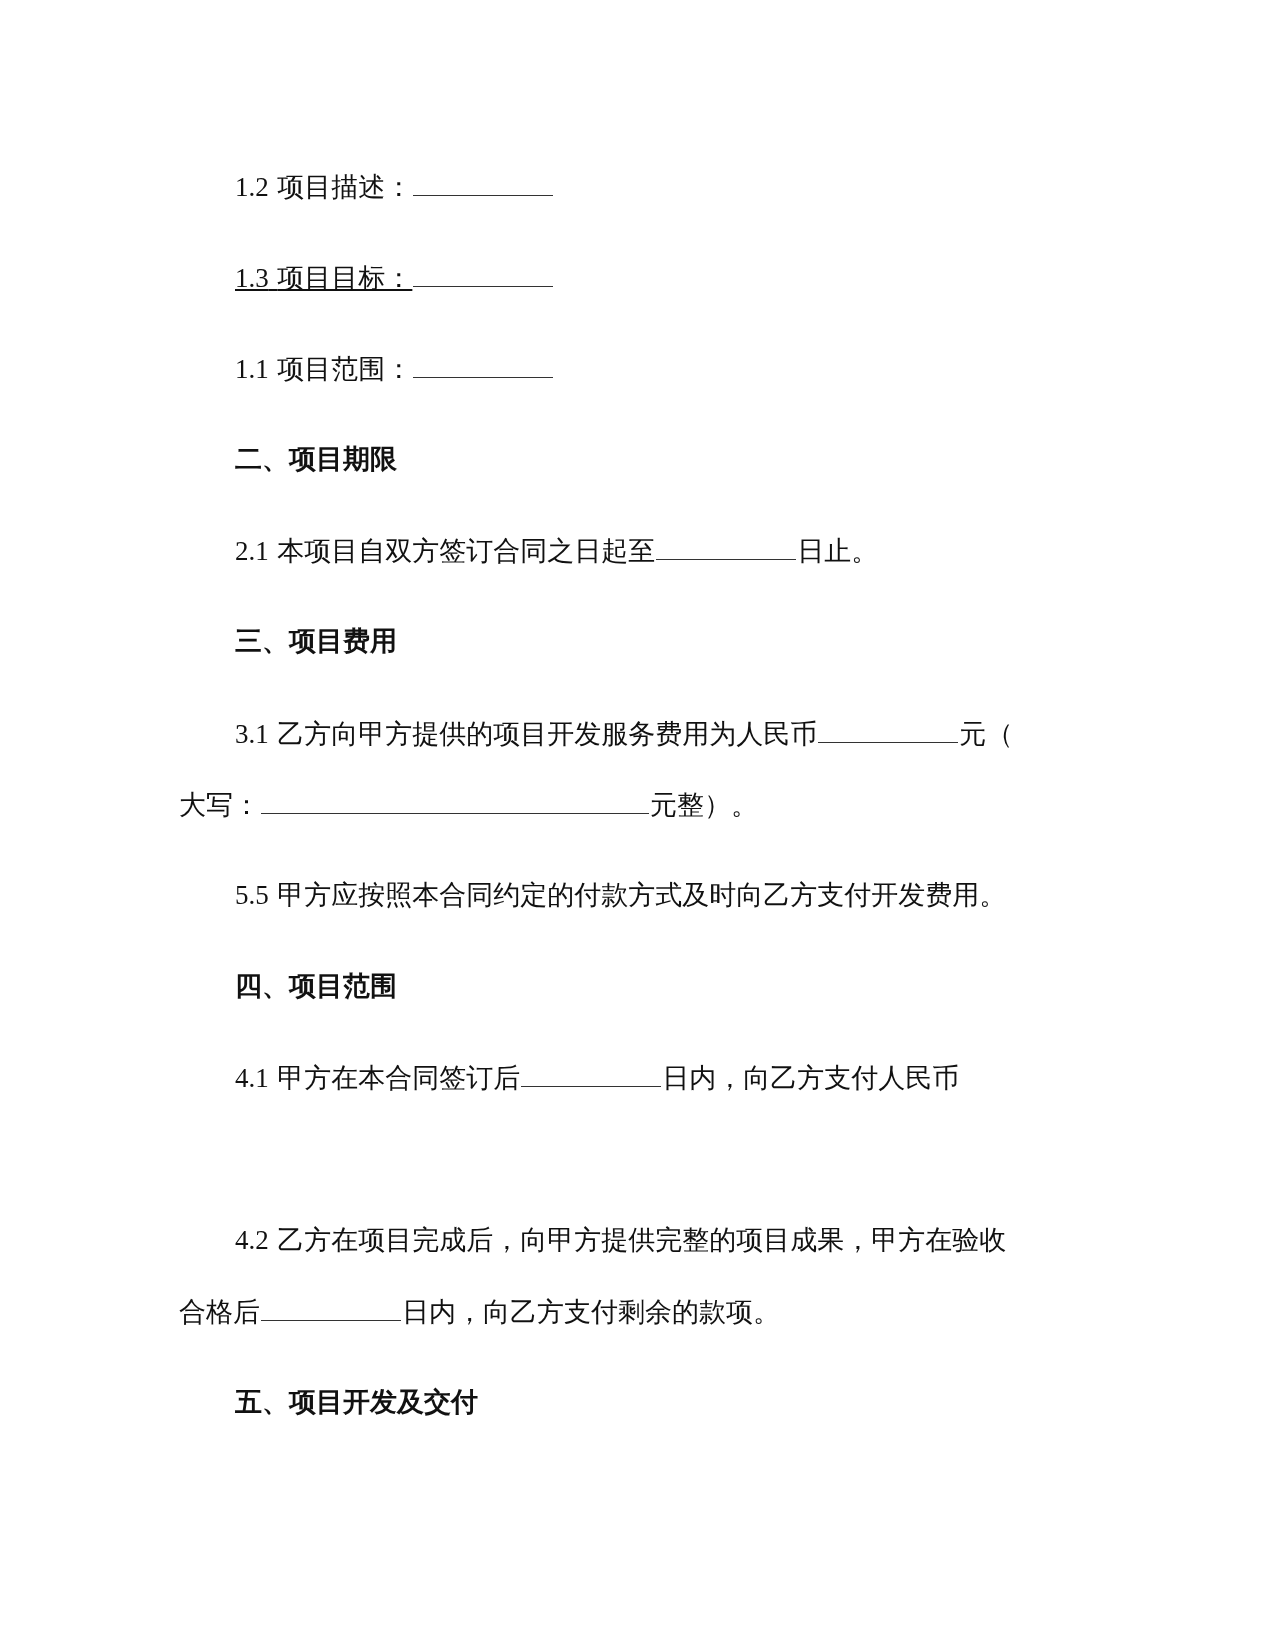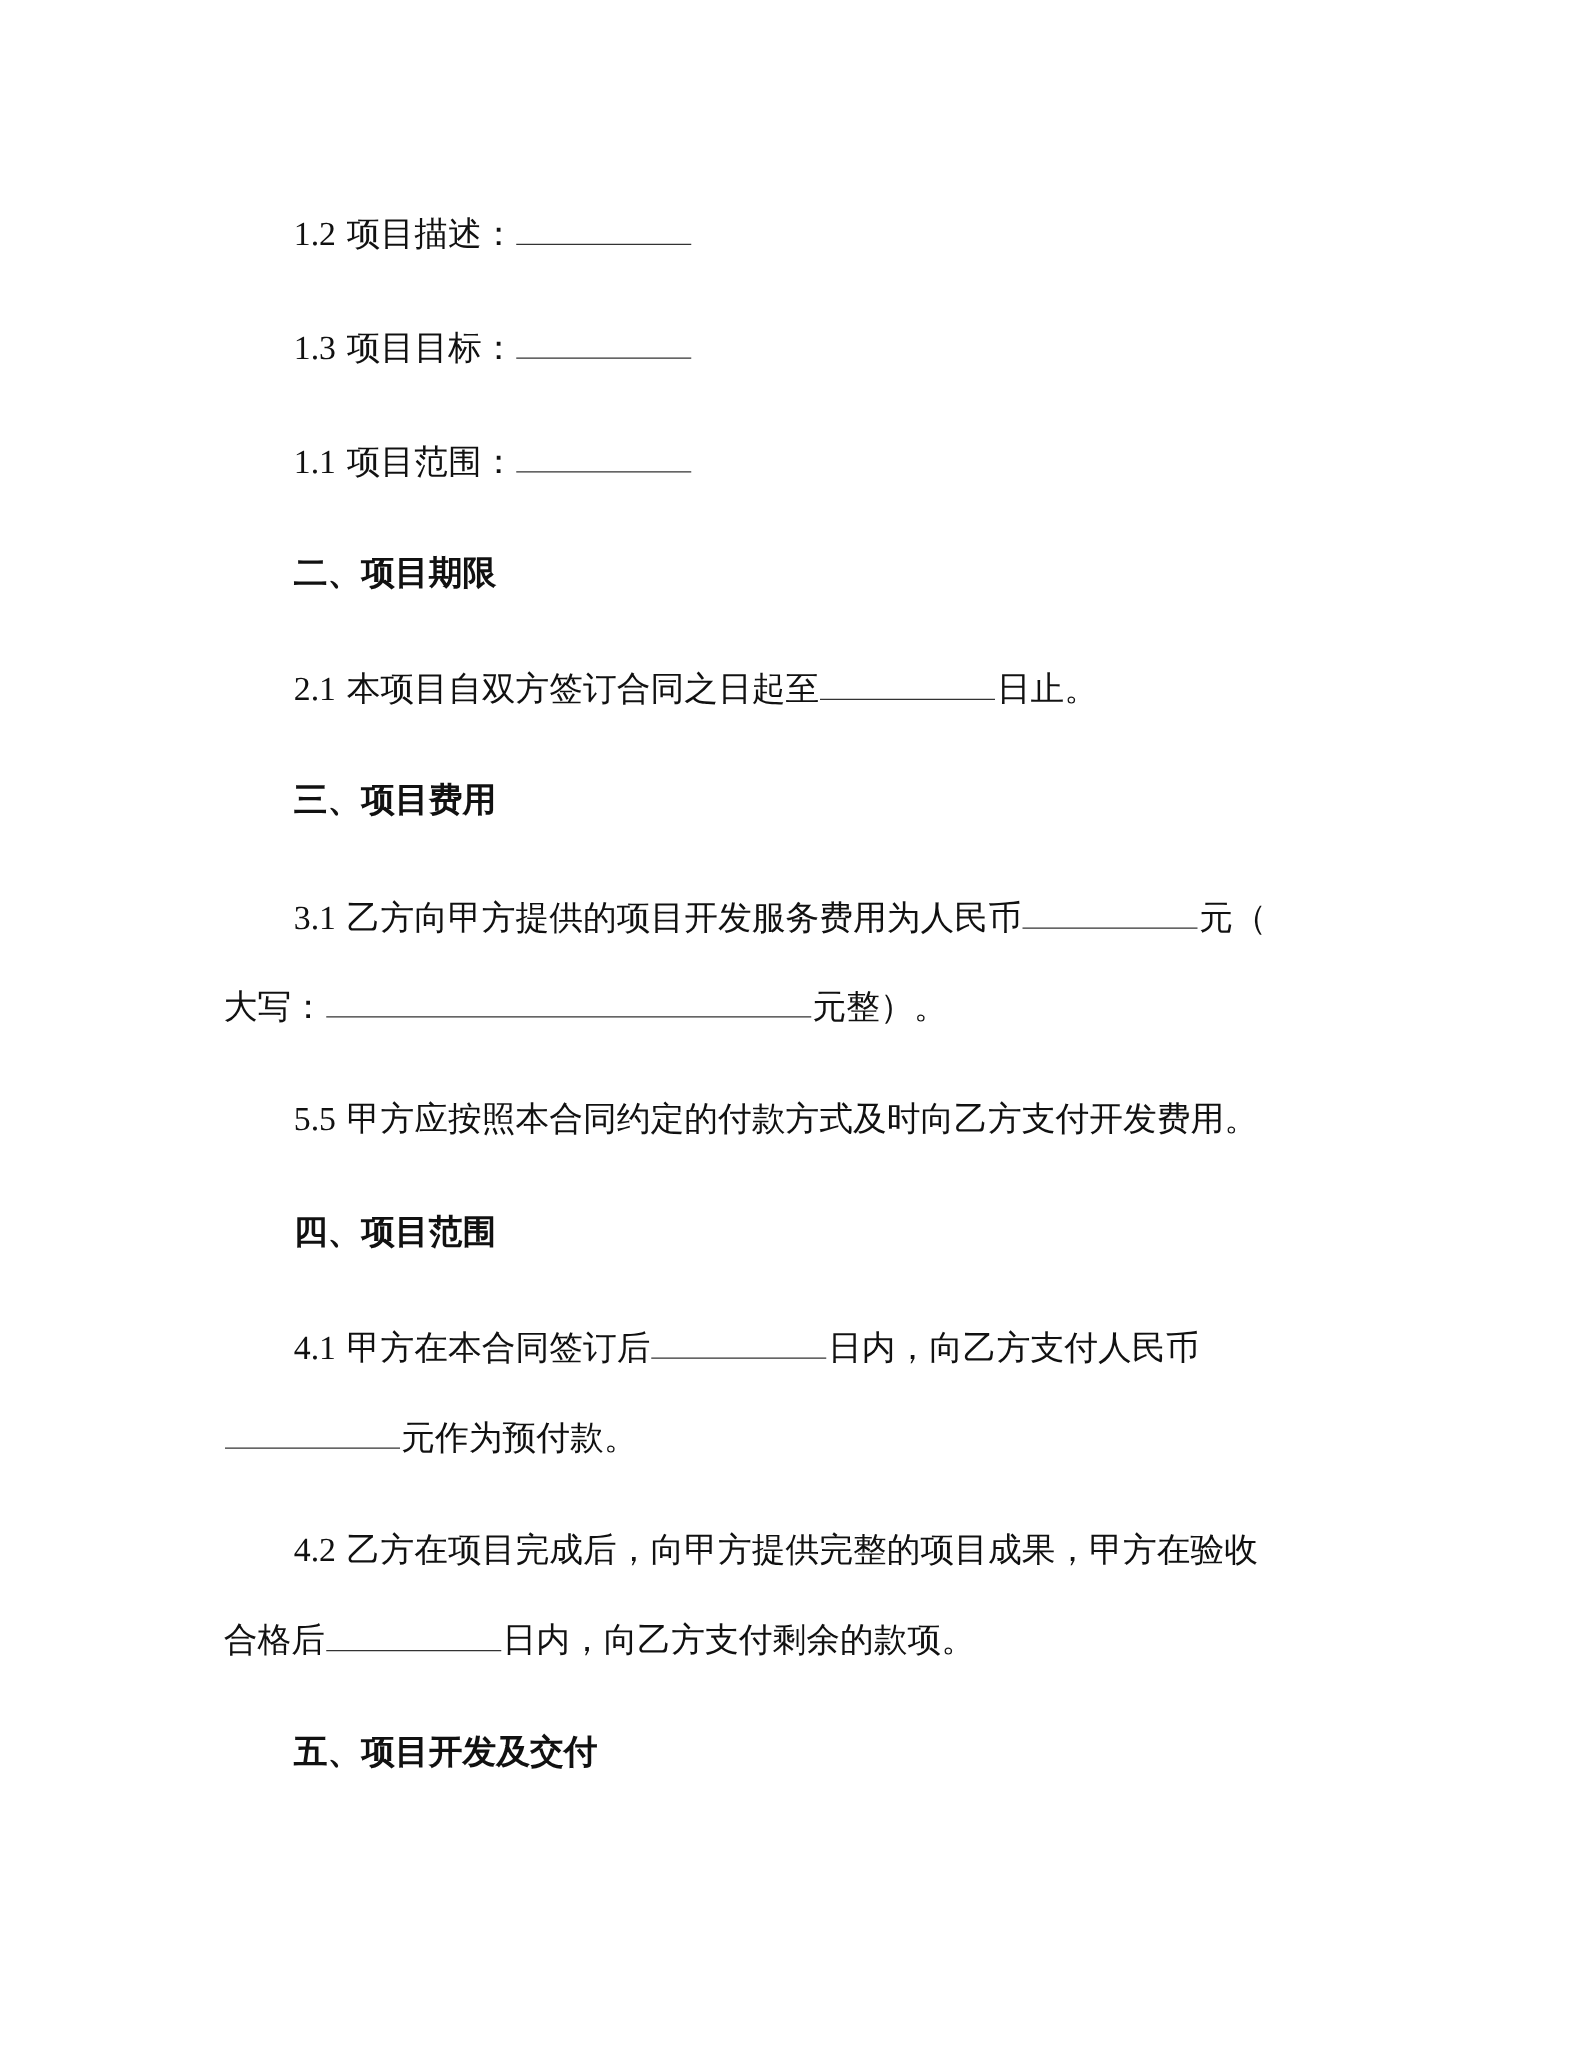--- a/index.html
+++ b/index.html
@@ -49,21 +49,21 @@
 </head>
 <body>
 
 <div class="page">
 
   <div class="line" style="left:235px; top:153px;">
     <span class="num">1.2</span>
     <span>项目描述：</span><span class="blank b140"></span>
   </div>
 
-  <div class="line" style="left:235px; top:244px;">
+  <div class="line" style="left:235px; top:244px;text-decoration:underline;">
     <span class="num">1.3</span>
     <span>项目目标：</span><span class="blank b140"></span>
   </div>
 
   <div class="line" style="left:235px; top:335px;">
     <span class="num">1.1</span>
     <span>项目范围：</span><span class="blank b140"></span>
   </div>
 
   <div class="line heading" style="left:235px; top:426px;text-align:right;">二、项目期限</div>
@@ -89,23 +89,20 @@
     <span>甲方应按照本合同约定的付款方式及时向乙方支付开发费用。</span>
   </div>
 
   <div class="line heading" style="left:235px; top:953px;">四、项目范围</div>
 
   <div class="line" style="left:235px; top:1044px;">
     <span class="num">4.1</span>
     <span>甲方在本合同签订后</span><span class="blank b140"></span><span>日内，向乙方支付人民币</span>
   </div>
 
-  <div class="line" style="left:179px; top:1116px;">
-    <span class="blank b140"></span><span>元作为预付款。</span>
-  </div>
 
   <div class="line" style="left:235px; top:1207px;">
     <span class="num">4.2</span>
     <span>乙方在项目完成后，向甲方提供完整的项目成果，甲方在验收</span>
   </div>
 
   <div class="line" style="left:179px; top:1278px;">
     <span>合格后</span><span class="blank b140"></span><span>日内，向乙方支付剩余的款项。</span>
   </div>
 

